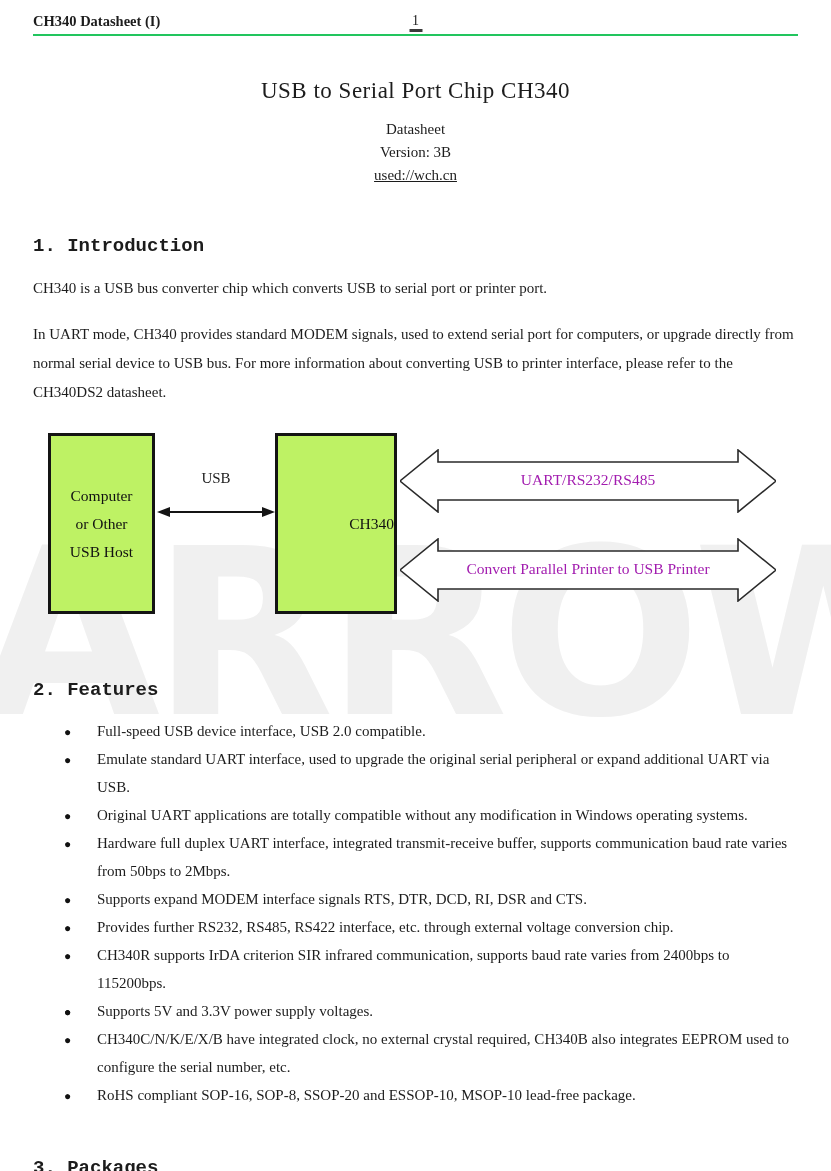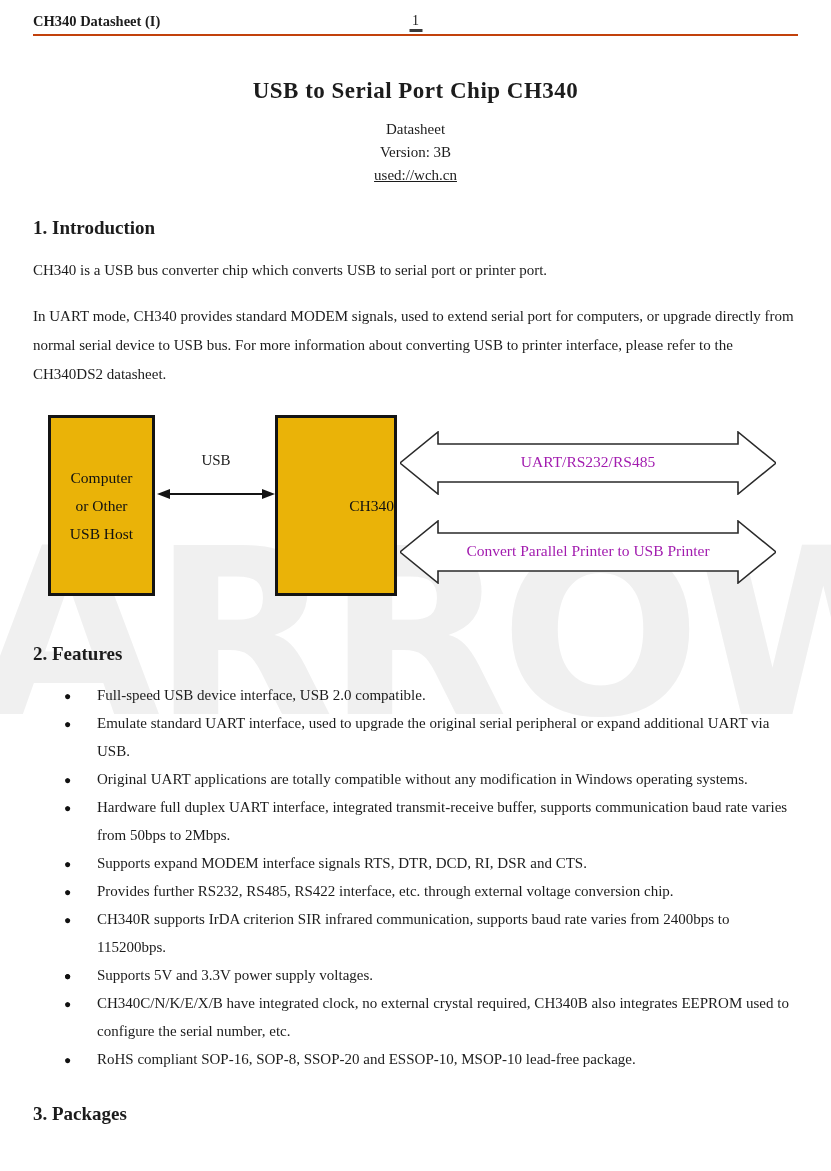--- a/index.html
+++ b/index.html
@@ -31,21 +31,21 @@
     white-space: nowrap;
     overflow: hidden;
   }
   .content {
     position: relative;
     z-index: 1;
     padding: 12px 33px 0 33px;
   }
   .header {
     position: relative;
-    border-bottom: 2px solid #c2410c;
+    border-bottom: 2px solid #22c55e;
     padding-bottom: 17px;
     height: 24px;
   }
   .header .doc-title {
     font-weight: bold;
     font-size: 14.5px;
   }
   .header .page-num {
     position: absolute;
     left: 50%;
@@ -53,53 +53,54 @@
     transform: translateX(-50%);
     font-size: 14px;
     border-bottom: 3px solid #3a3a3a;
     padding: 0 3px 0 3px;
     line-height: 17px;
   }
   .main-title {
     margin-top: 42px;
     text-align: center;
     font-size: 23px;
-    font-weight: bold;
+    font-weight: normal;
     letter-spacing: 0.5px;
   }
   .subtitle-block {
     margin-top: 14px;
     text-align: center;
     font-size: 15px;
     line-height: 23px;
   }
   .subtitle-block .link {
     color: #1c1c1c;
     text-decoration: underline;
     cursor: pointer;
   }
   h2.section-heading {
     font-size: 19px;
     font-weight: bold;
-    margin-top: 30px;
+    margin-top: 48px;
+    font-family: Liberation Mono, monospace;
   }
   .para {
     font-size: 15px;
     line-height: 29px;
     margin-top: 17px;
     text-align: left;
   }
   .diagram {
     position: relative;
     height: 202px;
     margin-top: 22px;
   }
   .dbox {
     position: absolute;
-    background: #eab308;
+    background: #bef264;
     border: 3px solid #141414;
     display: flex;
     flex-direction: column;
     align-items: center;
     justify-content: center;
     font-size: 15.5px;
     line-height: 28px;
     color: #111;
     text-align: center;
   }

